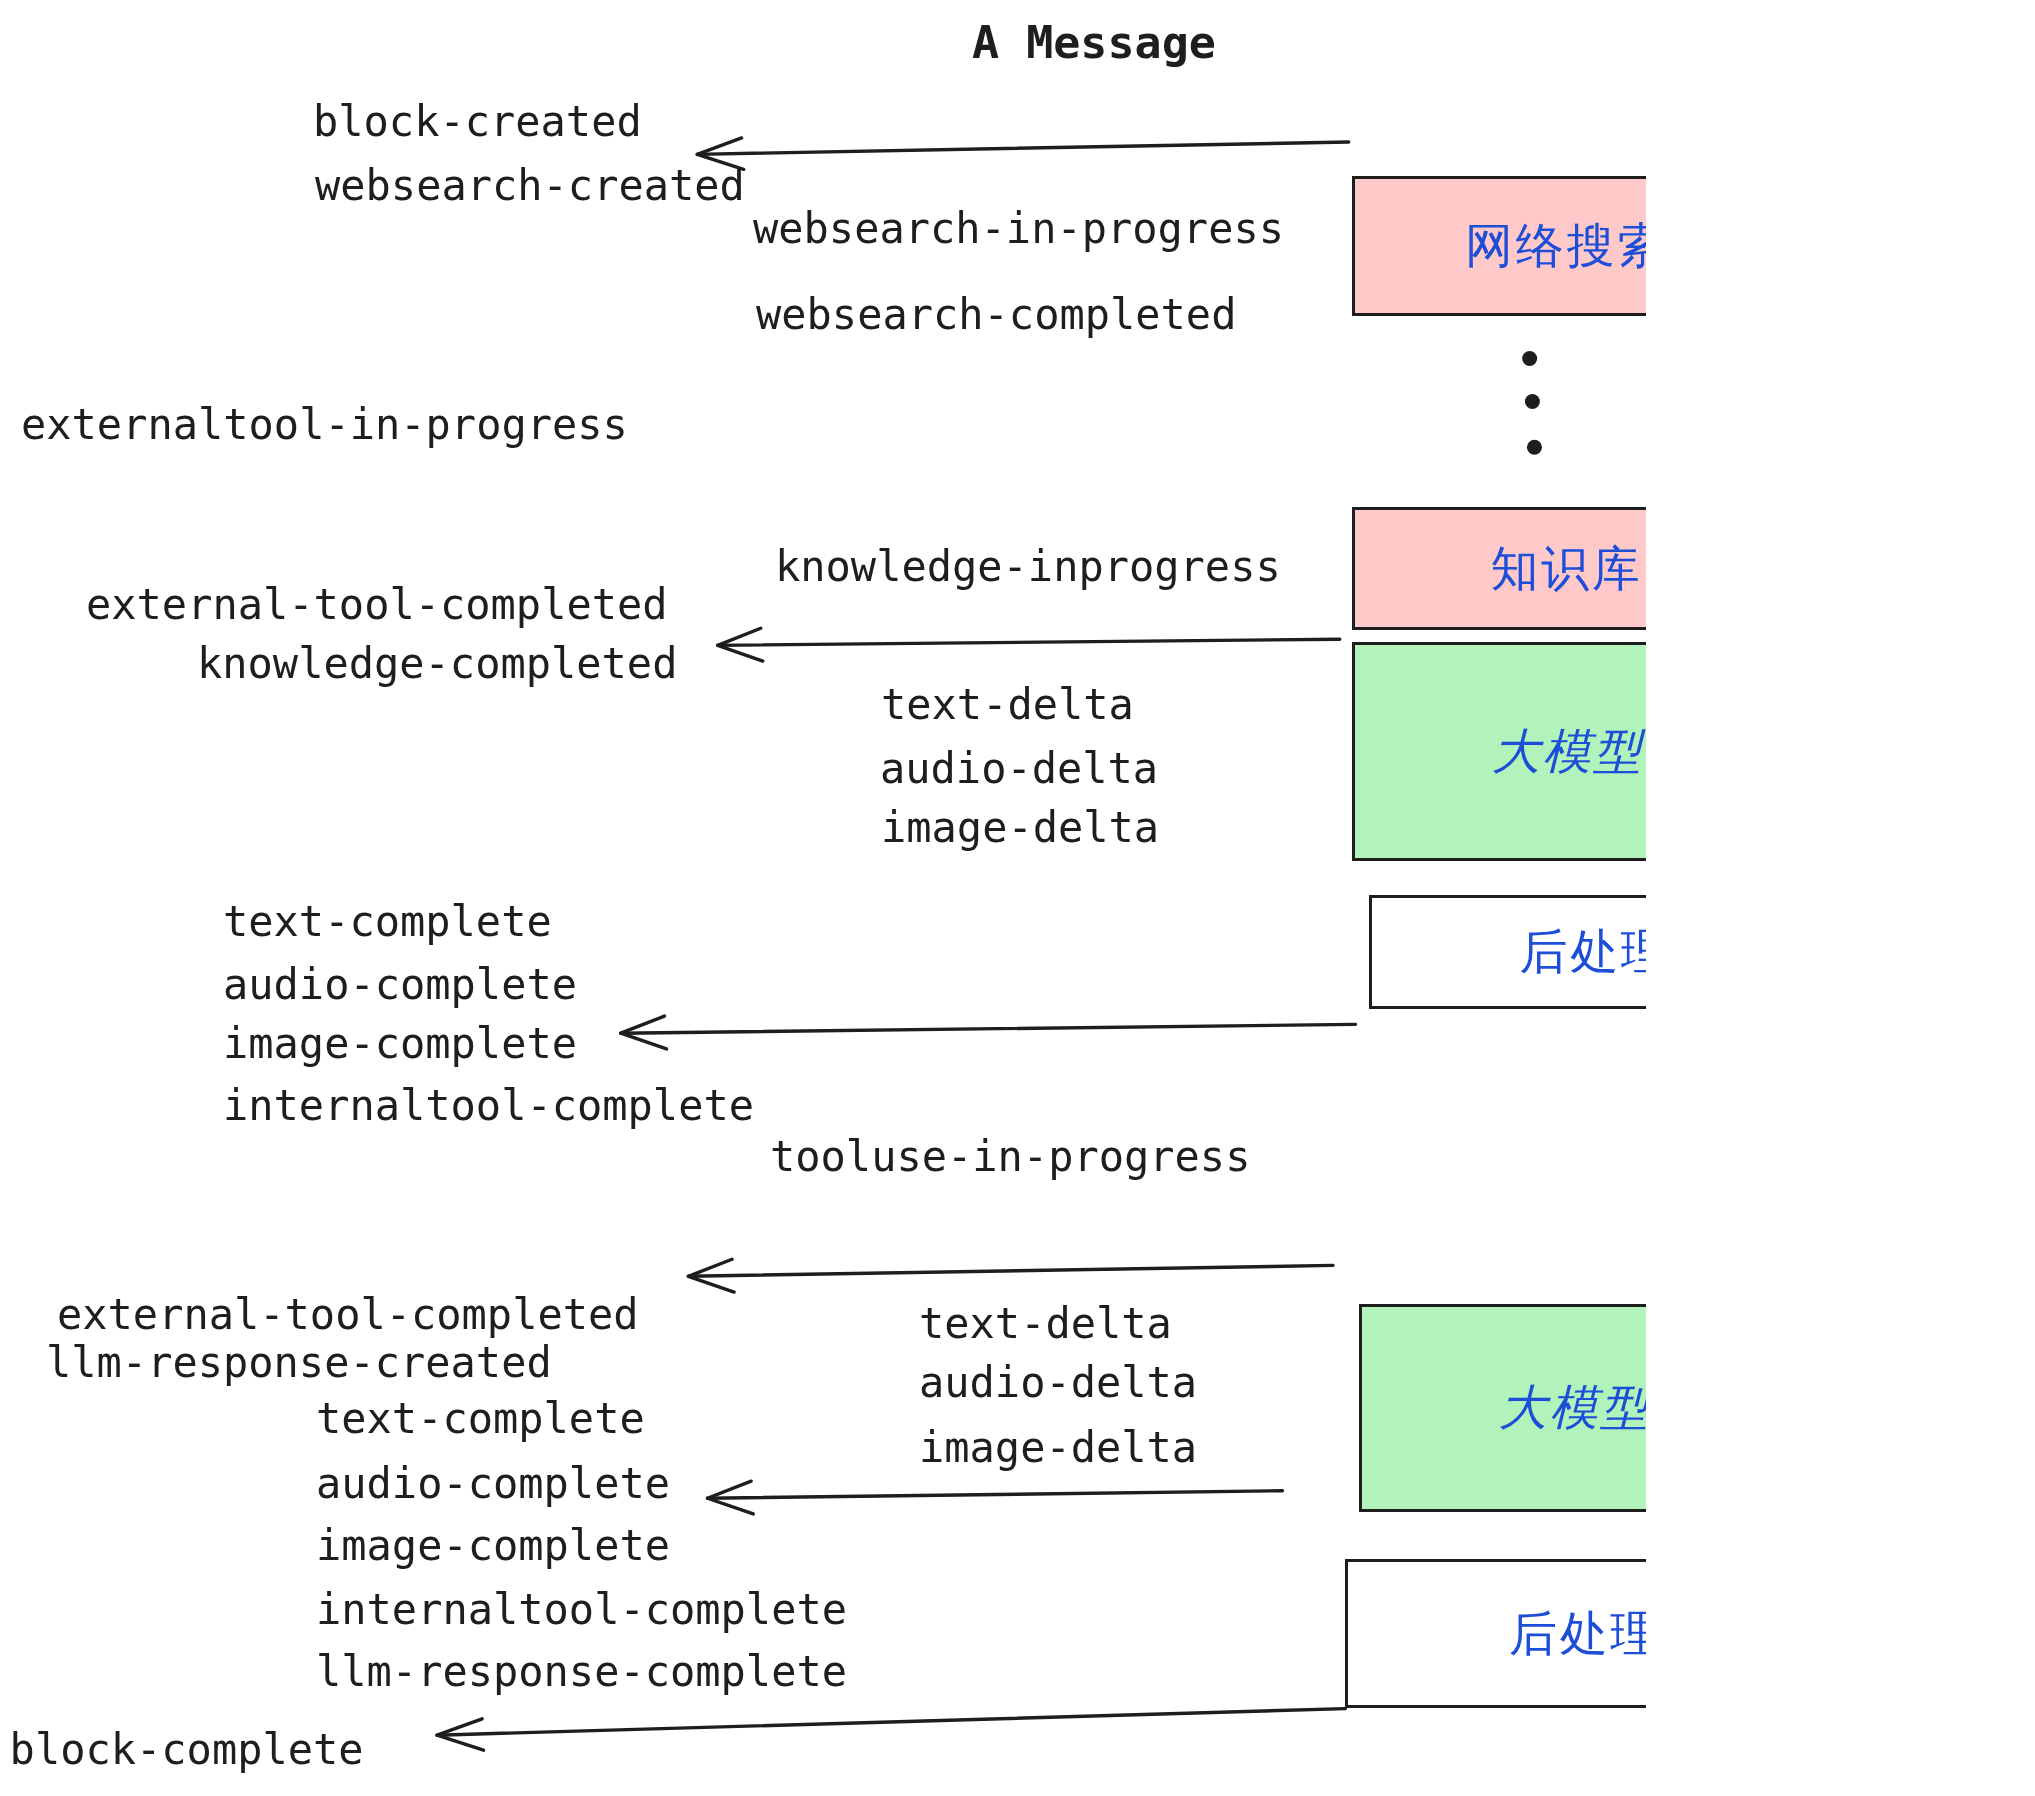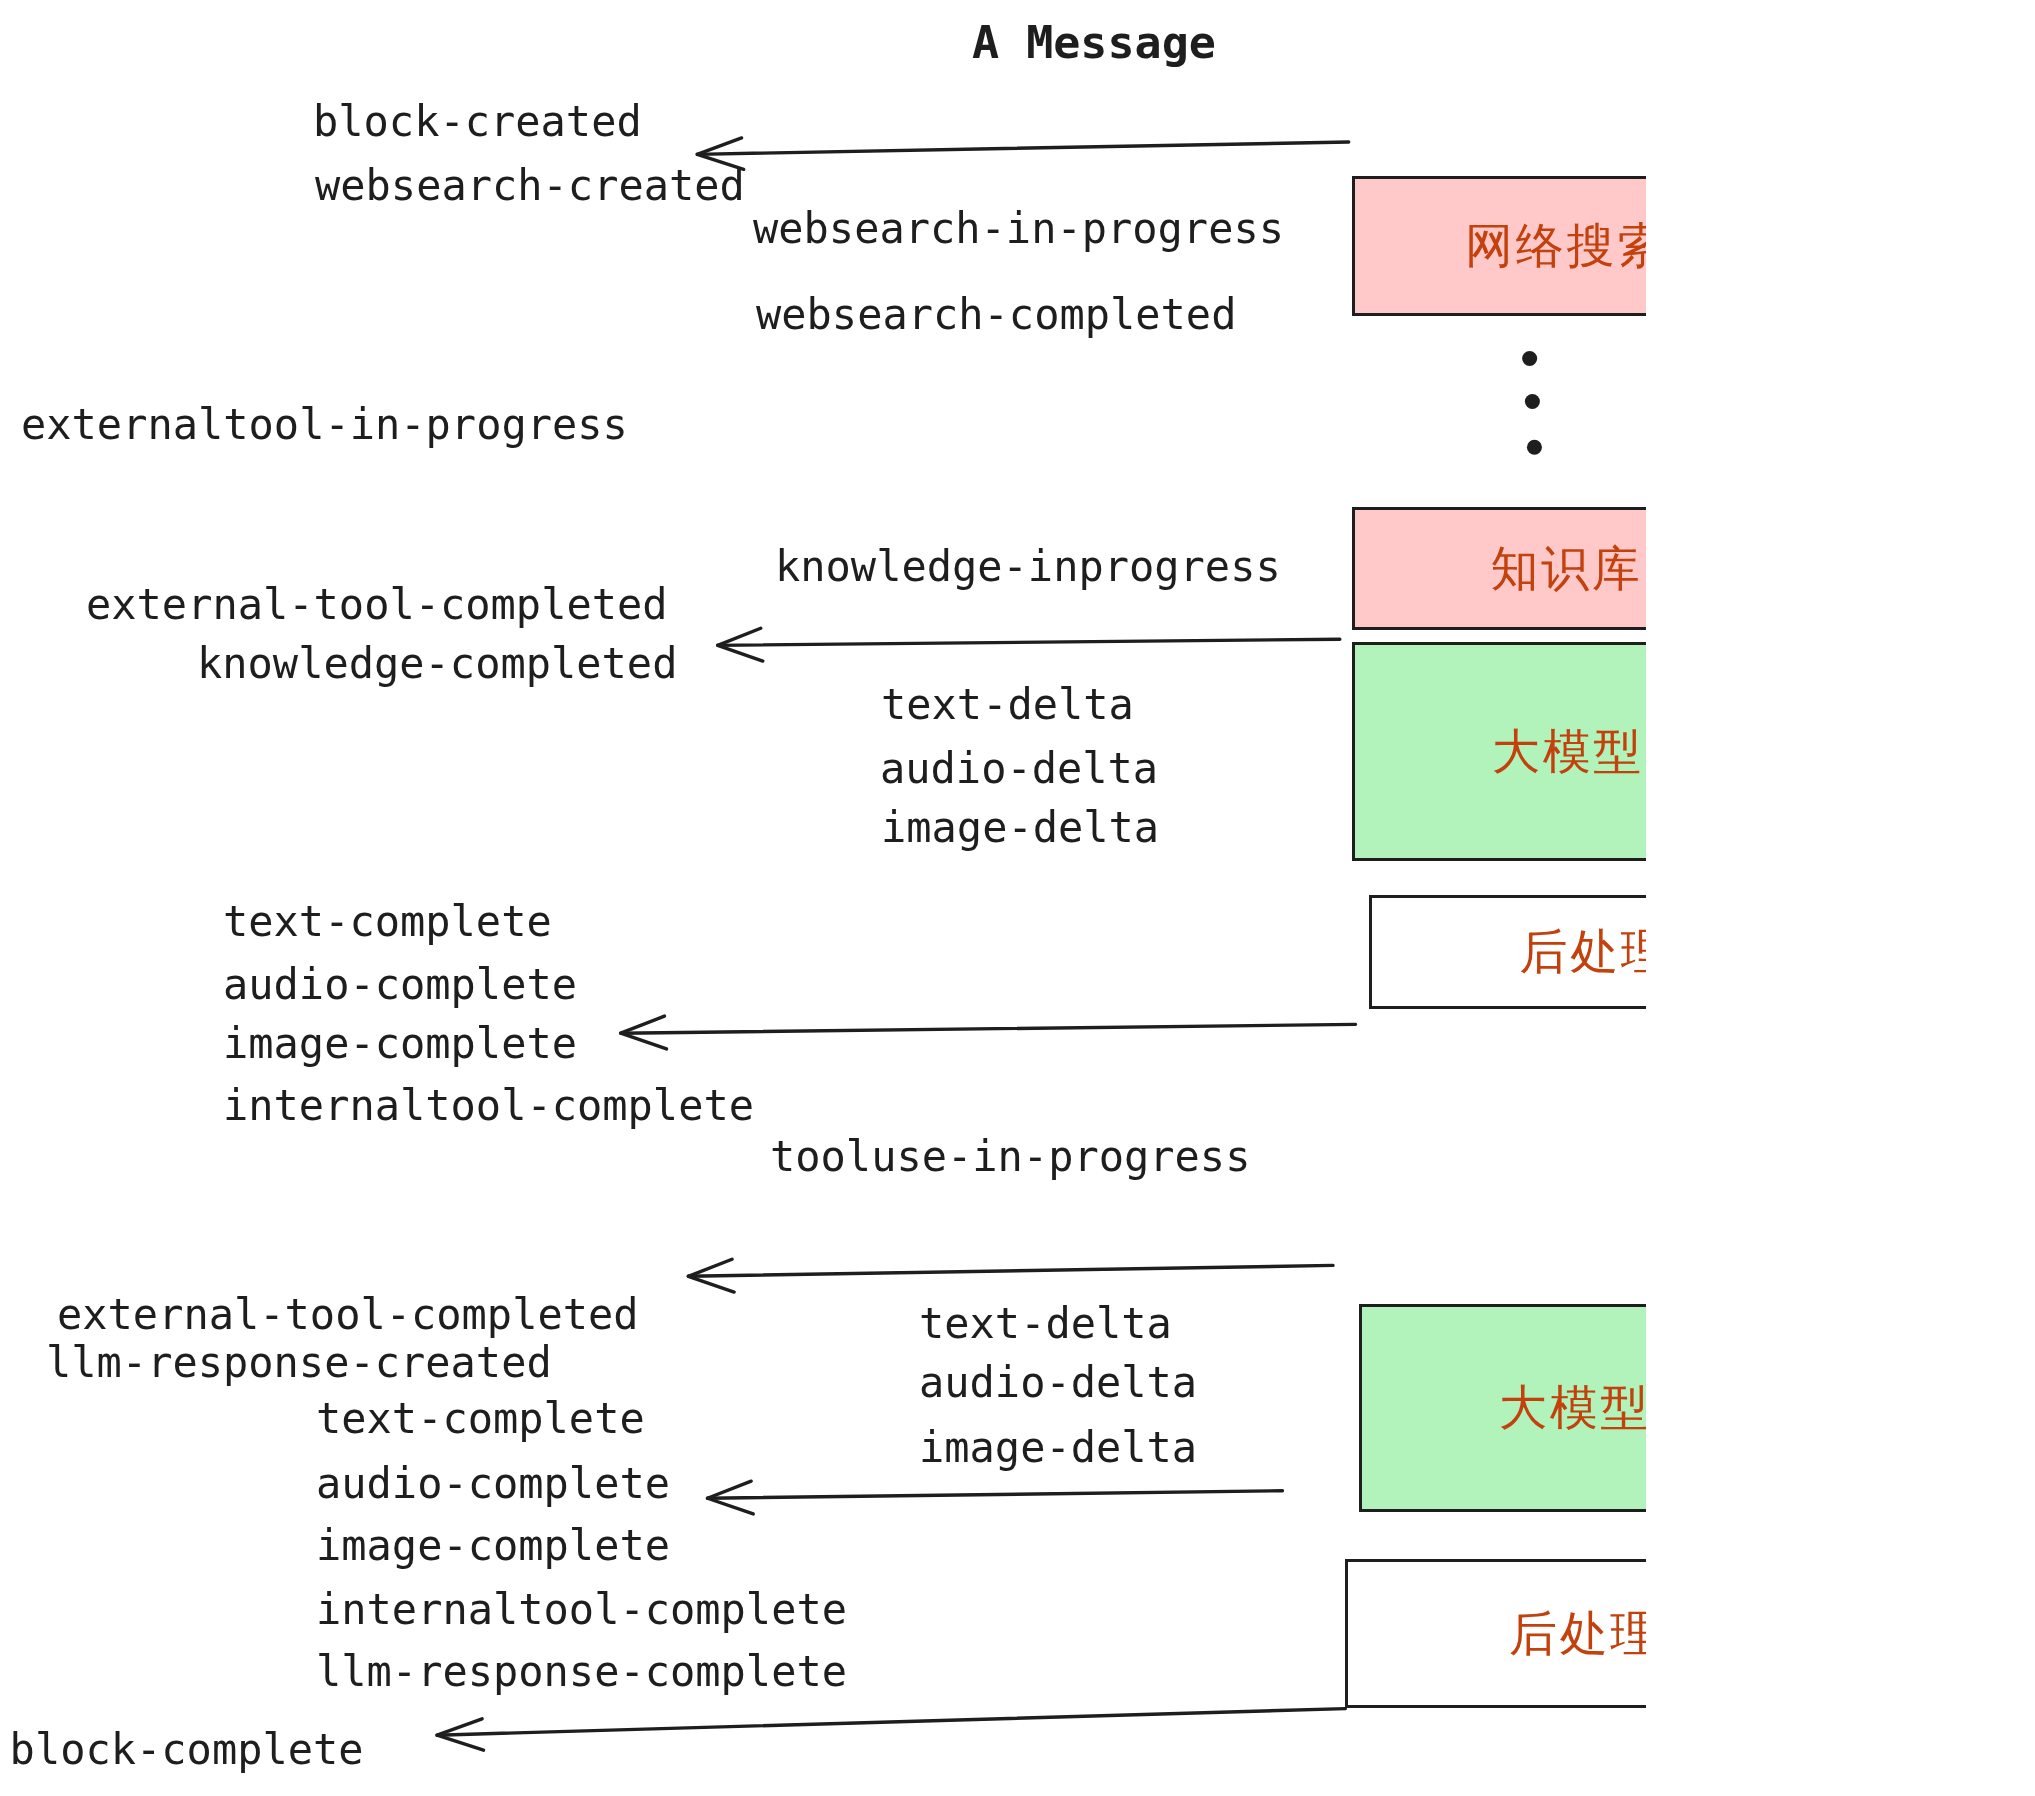--- a/index.html
+++ b/index.html
@@ -15,25 +15,25 @@
   }
   .title {
     position:absolute; transform:translateY(-50%);
     font-family:"DejaVu Sans Mono","Liberation Mono",monospace;
     font-size:45px; font-weight:bold; white-space:nowrap; color:#1e1e1e;
   }
   .box {
     position:absolute; box-sizing:border-box; border:3.4px solid #1e1e1e;
     display:flex; align-items:center; justify-content:center;
     font-family:"DejaVu Sans","Liberation Sans",sans-serif;
-    font-size:48px; letter-spacing:2.7px; color:#c2410c; white-space:nowrap;padding-left:36px;
+    font-size:48px; letter-spacing:2.7px; color:#1d4ed8; white-space:nowrap;padding-left:36px;
   }
   .box.mono { font-family:"DejaVu Sans Mono","Liberation Mono",monospace; font-size:44px; letter-spacing:0; font-weight:500; }
   .pink   { background:#ffc9c9; }
-  .green  { background:#b2f2bb; }
+  .green  { background:#b2f2bb;font-style:italic; }
   .yellow { background:#fbe790; }
   .white  { background:#ffffff; }
   .side {
     position:absolute; transform:translateY(-50%);
     font-family:"DejaVu Sans","Liberation Sans",sans-serif;
     font-size:46px; letter-spacing:1.4px; white-space:nowrap; color:#1e1e1e;
   }
   svg.overlay { position:absolute; left:0; top:0; }
   svg .ln { stroke:#1e1e1e; stroke-width:5; fill:none; stroke-linecap:round; }
 </style>

